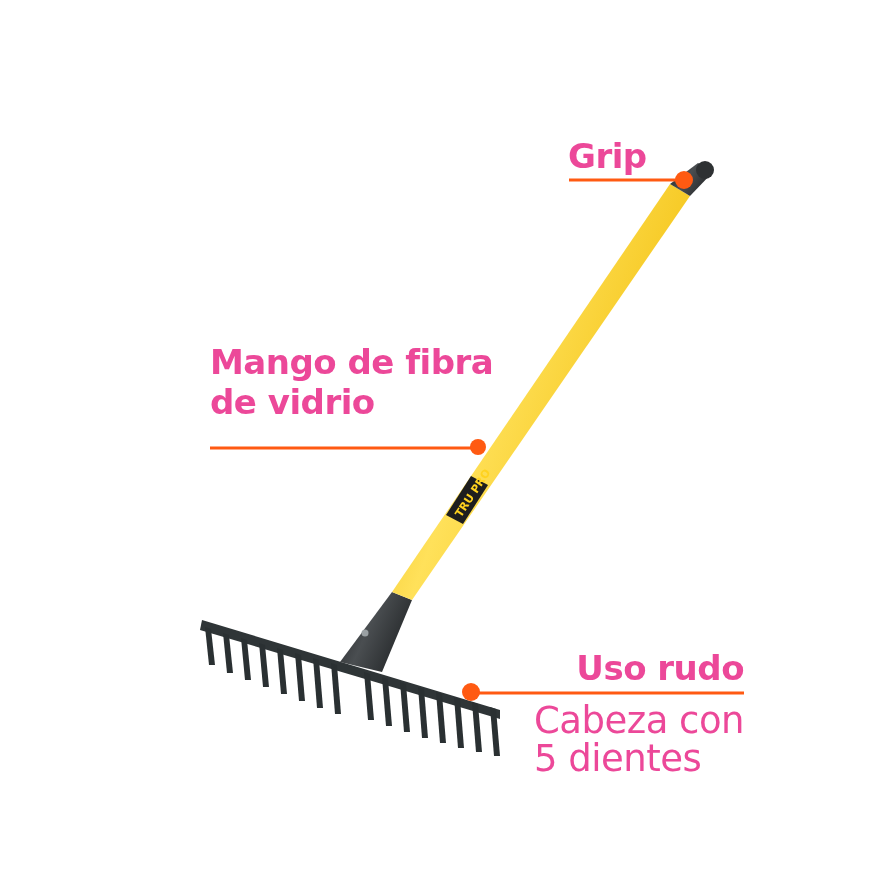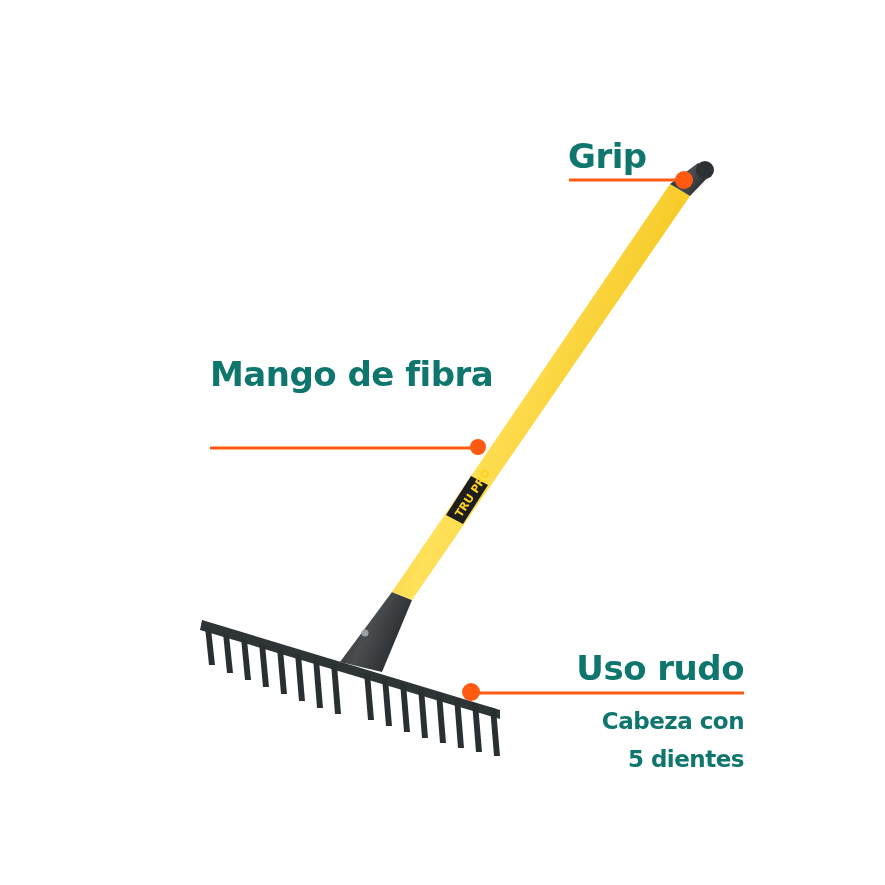--- a/index.html
+++ b/index.html
@@ -1,22 +1,22 @@
 <!DOCTYPE html>
 <html><head>
   <meta charset="utf-8">
   <style>
     html, body { margin: 0; padding: 0; background: #ffffff; }
     .canvas { position: relative; width: 885px; height: 885px; background: #ffffff; overflow: hidden; font-family: "DejaVu Sans", sans-serif; }
     .art { position: absolute; left: 0; top: 0; width: 885px; height: 885px; }
-    .label { position: absolute; color: #0f766e; white-space: nowrap; letter-spacing: -0.5px; }
+    .label { position: absolute; color: #ec4899; white-space: nowrap; letter-spacing: -0.5px; }
     .label-bold { font-weight: bold; font-size: 34px; line-height: 40px; }
-    .label-reg { font-weight: bold; font-size: 23px; line-height: 38px; text-align: right; }
+    .label-reg { font-weight: normal; font-size: 37px; line-height: 38px; }
     .grip-label { left: 568px; top: 136px; }
-    .mango-label { left: 210px; top: 354px; }
+    .mango-label { left: 210px; top: 342px; }
     .mango-label span { display: block; }
     .uso-label { right: 141px; top: 648px; text-align: center; }
     .cabeza-label { right: 141px; top: 702px; }
     .cabeza-label span { display: block; }
   </style>
 </head>
 <body>
 
 <div class="canvas">
 
@@ -82,20 +82,21 @@
 
       <line x1="471" y1="693" x2="744" y2="693" stroke="#FF5A12" stroke-width="3"></line>
       <circle cx="471" cy="692" r="9" fill="#FF5A12"></circle>
     </g>
   </svg>
 
   <div class="label label-bold grip-label">Grip</div>
 
   <div class="label label-bold mango-label">
     <span>Mango de fibra</span>
+    <span>de vidrio</span>
   </div>
 
   <div class="label label-bold uso-label">Uso rudo</div>
 
   <div class="label label-reg cabeza-label">
     <span>Cabeza con</span>
     <span>5 dientes</span>
   </div>
 
 </div>

